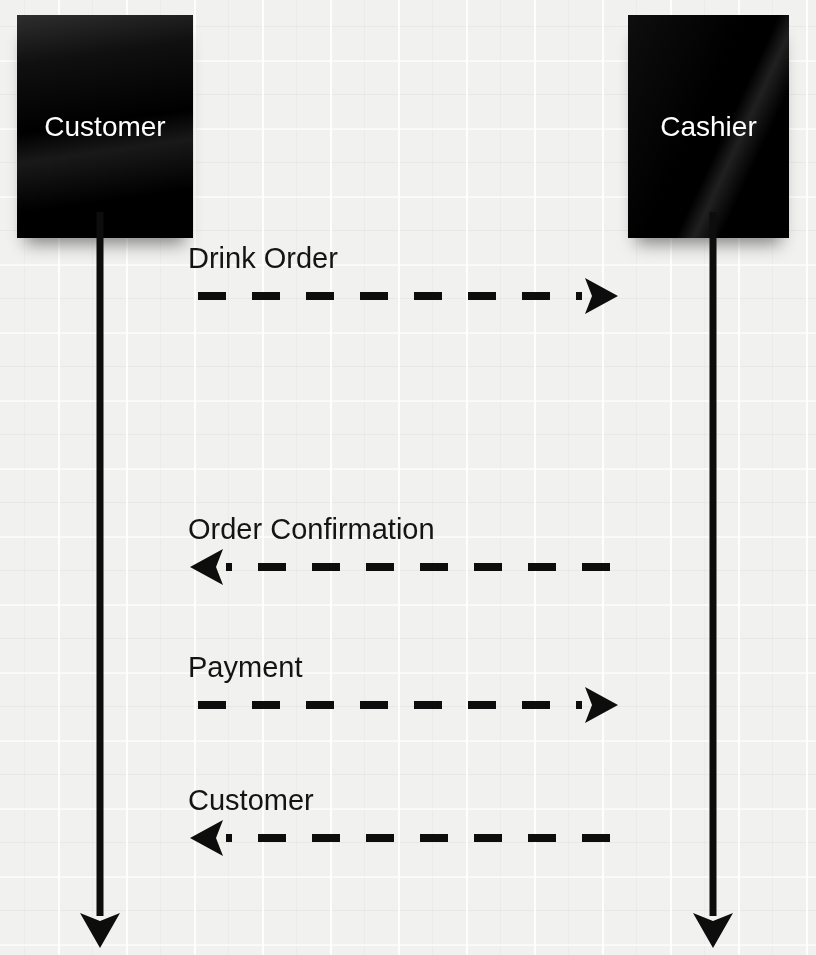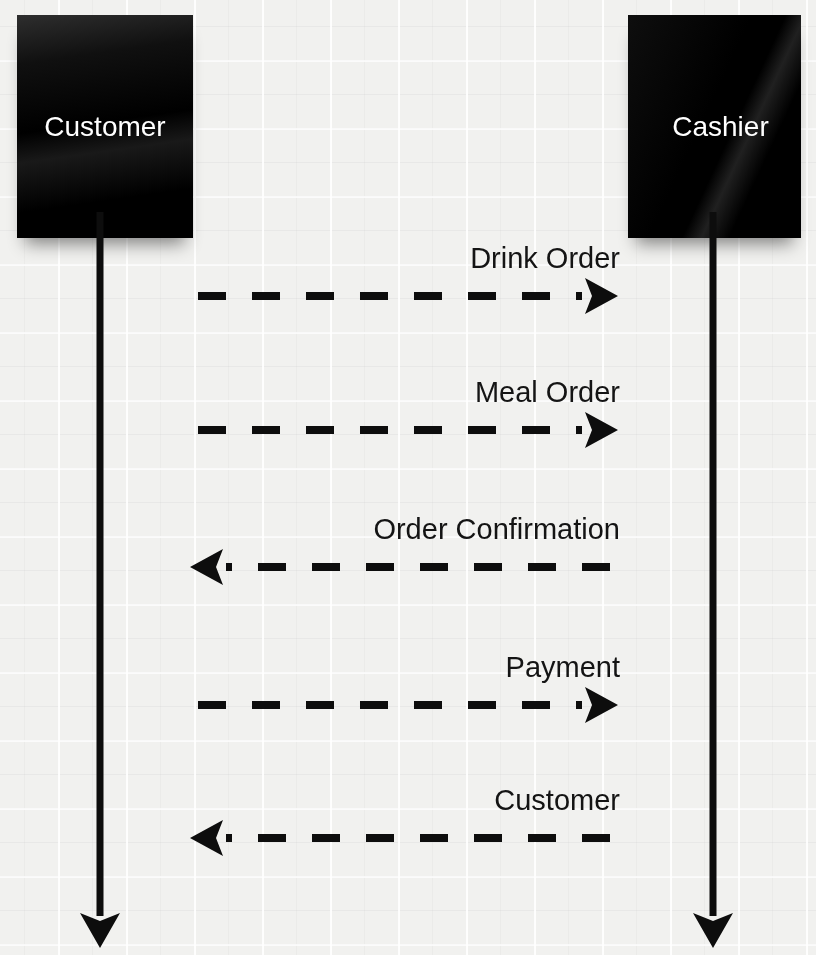--- a/index.html
+++ b/index.html
@@ -33,30 +33,29 @@
     color:#fff;font-size:28px;font-weight:400;
     box-shadow:0 14px 16px -8px rgba(0,0,0,0.45);
   }
   .actor-customer{
     left:17px;width:176px;
     background:linear-gradient(172deg,#2e2e2e 0%,#101010 20%,#000 48%,#191919 60%,#000 80%);
   }
   .actor-cashier{
     left:628px;width:161px;
     background:linear-gradient(115deg,#0e0e0e 0%,#000 45%,#000 57%,#202020 64%,#000 74%,#000 100%);
-    padding-left:12px;
   }
 
   .lifeline{position:absolute;top:212px;width:50px;height:740px;}
   .lifeline-left{left:75px;}
   .lifeline-right{left:688px;}
 
   .msg{position:absolute;left:188px;width:432px;height:80px;}
   .msg .label{
-    display:block;text-align:right;
+    display:block;text-align:left;
     font-size:29px;line-height:34px;margin-top:0;
     color:#141414;
   }
   .msg svg{position:absolute;left:0;top:30px;}
 
   .m1{top:241px;} .m2{top:375px;} .m3{top:512px;} .m4{top:650px;} .m5{top:783px;}
 
   .stroke{stroke:#0d0d0d;fill:none;}
   .fillhead{fill:#0d0d0d;stroke:none;}
 </style>
@@ -83,27 +82,20 @@
   </svg>
 
   <div class="msg m1">
     <span class="label">Drink Order</span>
     <svg width="432" height="50" viewBox="0 0 432 50">
       <line class="stroke" x1="10" y1="25" x2="394" y2="25" stroke-width="8" stroke-dasharray="28 26"></line>
       <path class="fillhead" d="M430,25 L397,7 L404,25 L397,43 Z"></path>
     </svg>
   </div>
 
-  <div class="msg m2">
-    <span class="label">Meal Order</span>
-    <svg width="432" height="50" viewBox="0 0 432 50">
-      <line class="stroke" x1="10" y1="25" x2="394" y2="25" stroke-width="8" stroke-dasharray="28 26"></line>
-      <path class="fillhead" d="M430,25 L397,7 L404,25 L397,43 Z"></path>
-    </svg>
-  </div>
 
   <div class="msg m4">
     <span class="label">Payment</span>
     <svg width="432" height="50" viewBox="0 0 432 50">
       <line class="stroke" x1="10" y1="25" x2="394" y2="25" stroke-width="8" stroke-dasharray="28 26"></line>
       <path class="fillhead" d="M430,25 L397,7 L404,25 L397,43 Z"></path>
     </svg>
   </div>
 
   <div class="msg m3">

